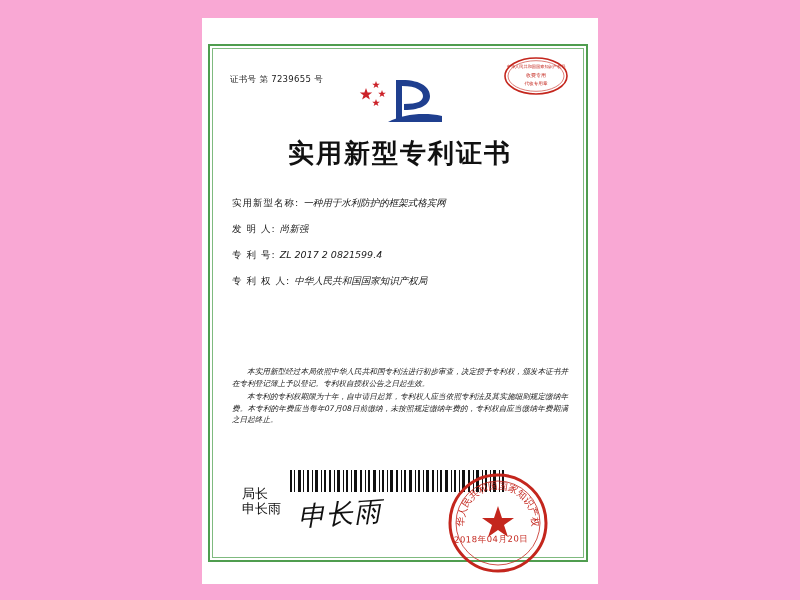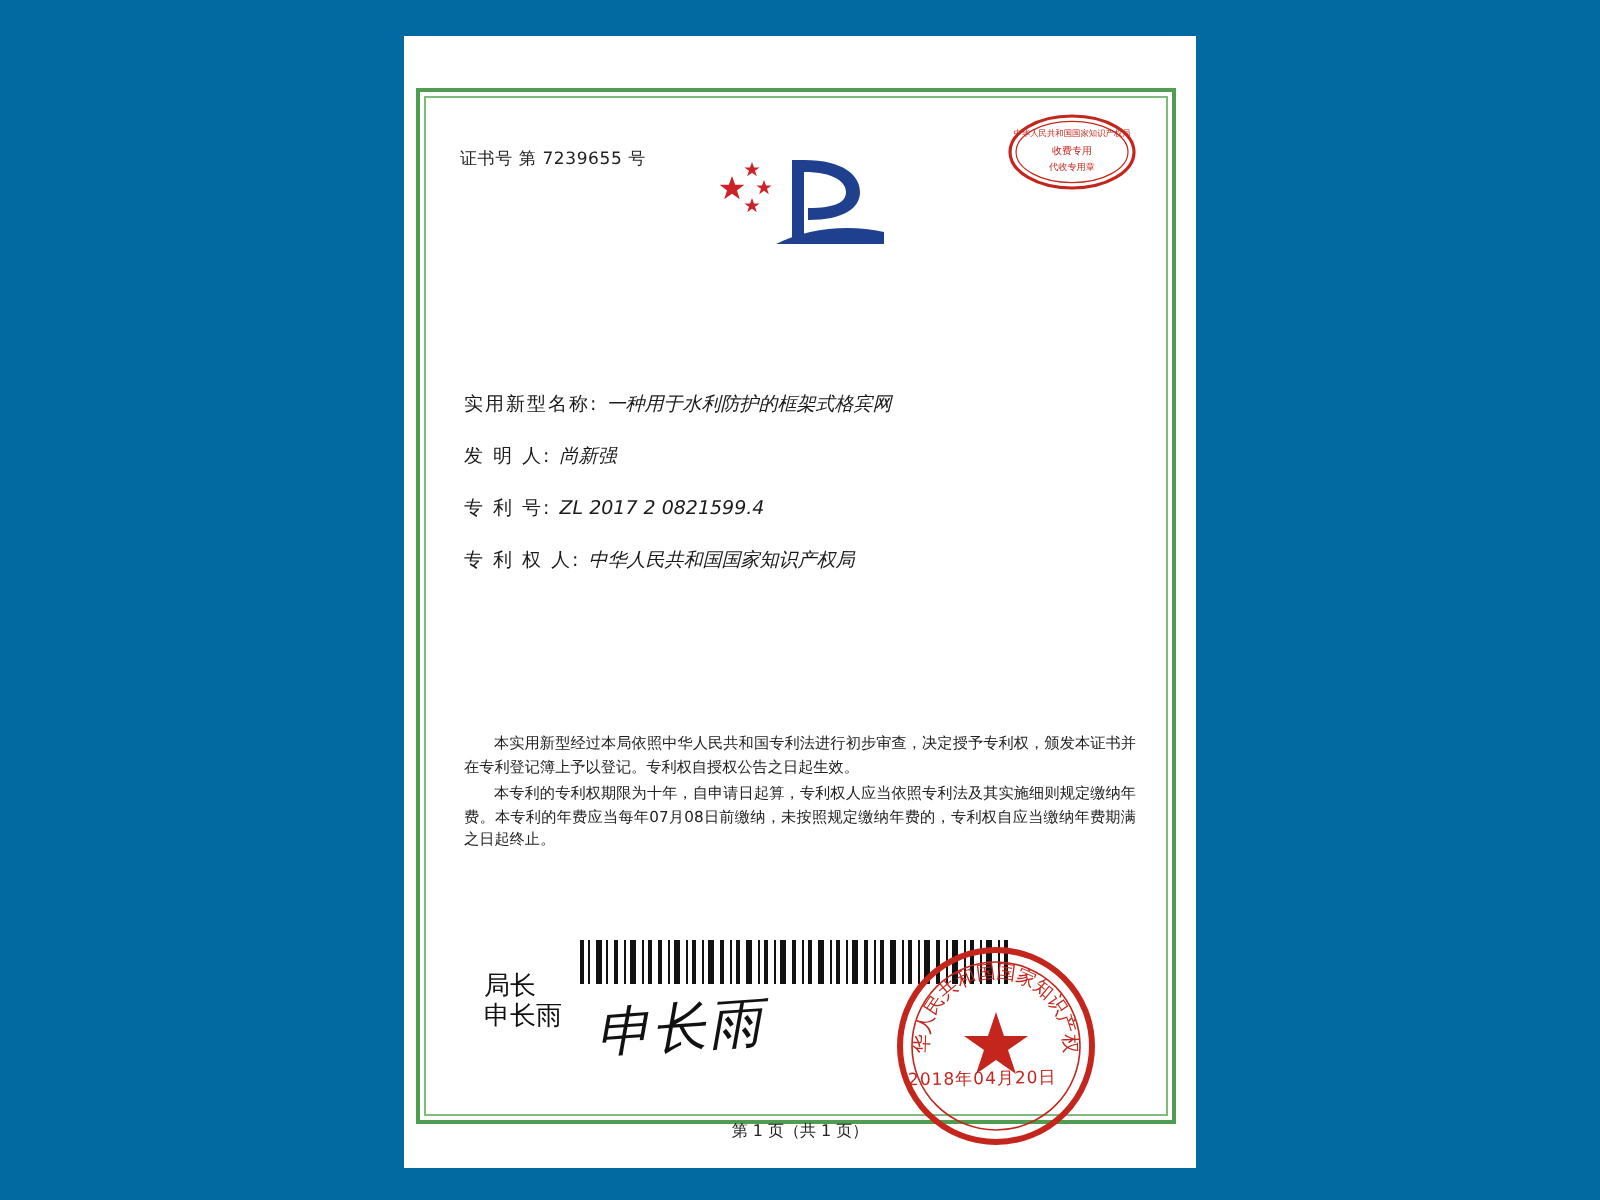--- a/index.html
+++ b/index.html
@@ -7,21 +7,21 @@
     padding: 0;
     width: 800px;
     height: 600px;
     background: #ffffff;
     font-family: "DejaVu Sans", sans-serif;
   }
   #page {
     position: relative;
     width: 800px;
     height: 600px;
-    background: #0369a1;
+    background: #f9a8d4;
     overflow: hidden;
   }
   
   .sheet {
     position: absolute;
     left: 202px;
     top: 18px;
     width: 396px;
     height: 566px;
     background: #ffffff;
@@ -101,20 +101,21 @@
   }
   .body-text {
     position: absolute;
     left: 30px;
     top: 348px;
     width: 336px;
     font-size: 7.6px;
     line-height: 11.6px;
     color: #222;
     text-align: justify;
+    font-style: italic;
   }
   .body-text p {
     margin: 0 0 2px 0;
     text-indent: 15px;
   }
   .barcode {
     position: absolute;
     left: 88px;
     top: 452px;
     width: 216px;
@@ -207,20 +208,21 @@
     <div class="seal-top seal">
       <svg width="74" height="46" viewBox="0 0 74 46">
         <ellipse cx="37" cy="20" rx="31" ry="18" fill="none" stroke="#c4261d" stroke-width="1.6"></ellipse>
         <ellipse cx="37" cy="20" rx="28" ry="15.3" fill="none" stroke="#c4261d" stroke-width="0.6"></ellipse>
         <text x="37" y="12" font-size="4.2" fill="#c4261d" text-anchor="middle" font-family="DejaVu Sans, sans-serif">中华人民共和国国家知识产权局</text>
         <text x="37" y="21" font-size="5" fill="#c4261d" text-anchor="middle" font-family="DejaVu Sans, sans-serif">收费专用</text>
         <text x="37" y="29" font-size="4.6" fill="#c4261d" text-anchor="middle" font-family="DejaVu Sans, sans-serif">代收专用章</text>
       </svg>
     </div>
 
+    <div class="title">实用新型专利证书</div>
 
     <div class="fields">
       <div class="field-row">
         <span class="field-label">实用新型名称:</span><span class="field-value">一种用于水利防护的框架式格宾网</span>
       </div>
       <div class="field-row">
         <span class="field-label">发 明 人:</span><span class="field-value">尚新强</span>
       </div>
       <div class="field-row">
         <span class="field-label">专 利 号:</span><span class="field-value">ZL 2017 2 0821599.4</span>
@@ -305,16 +307,15 @@
         <text font-size="9.5" fill="#c4261d" font-family="DejaVu Sans, sans-serif">
           <textPath href="#sealcurve" startOffset="50%" text-anchor="middle">中华人民共和国国家知识产权局</textPath>
         </text>
         <g fill="#c4261d">
           <polygon points="53,36 57,48 69,48 59,55 63,67 53,60 43,67 47,55 37,48 49,48"></polygon>
         </g>
       </svg>
     </div>
     <div class="seal-date">2018年04月20日</div>
 
-    <div class="footer">第 1 页（共 1 页）</div>
 
   </div>
 </div>
 
 </body></html>

